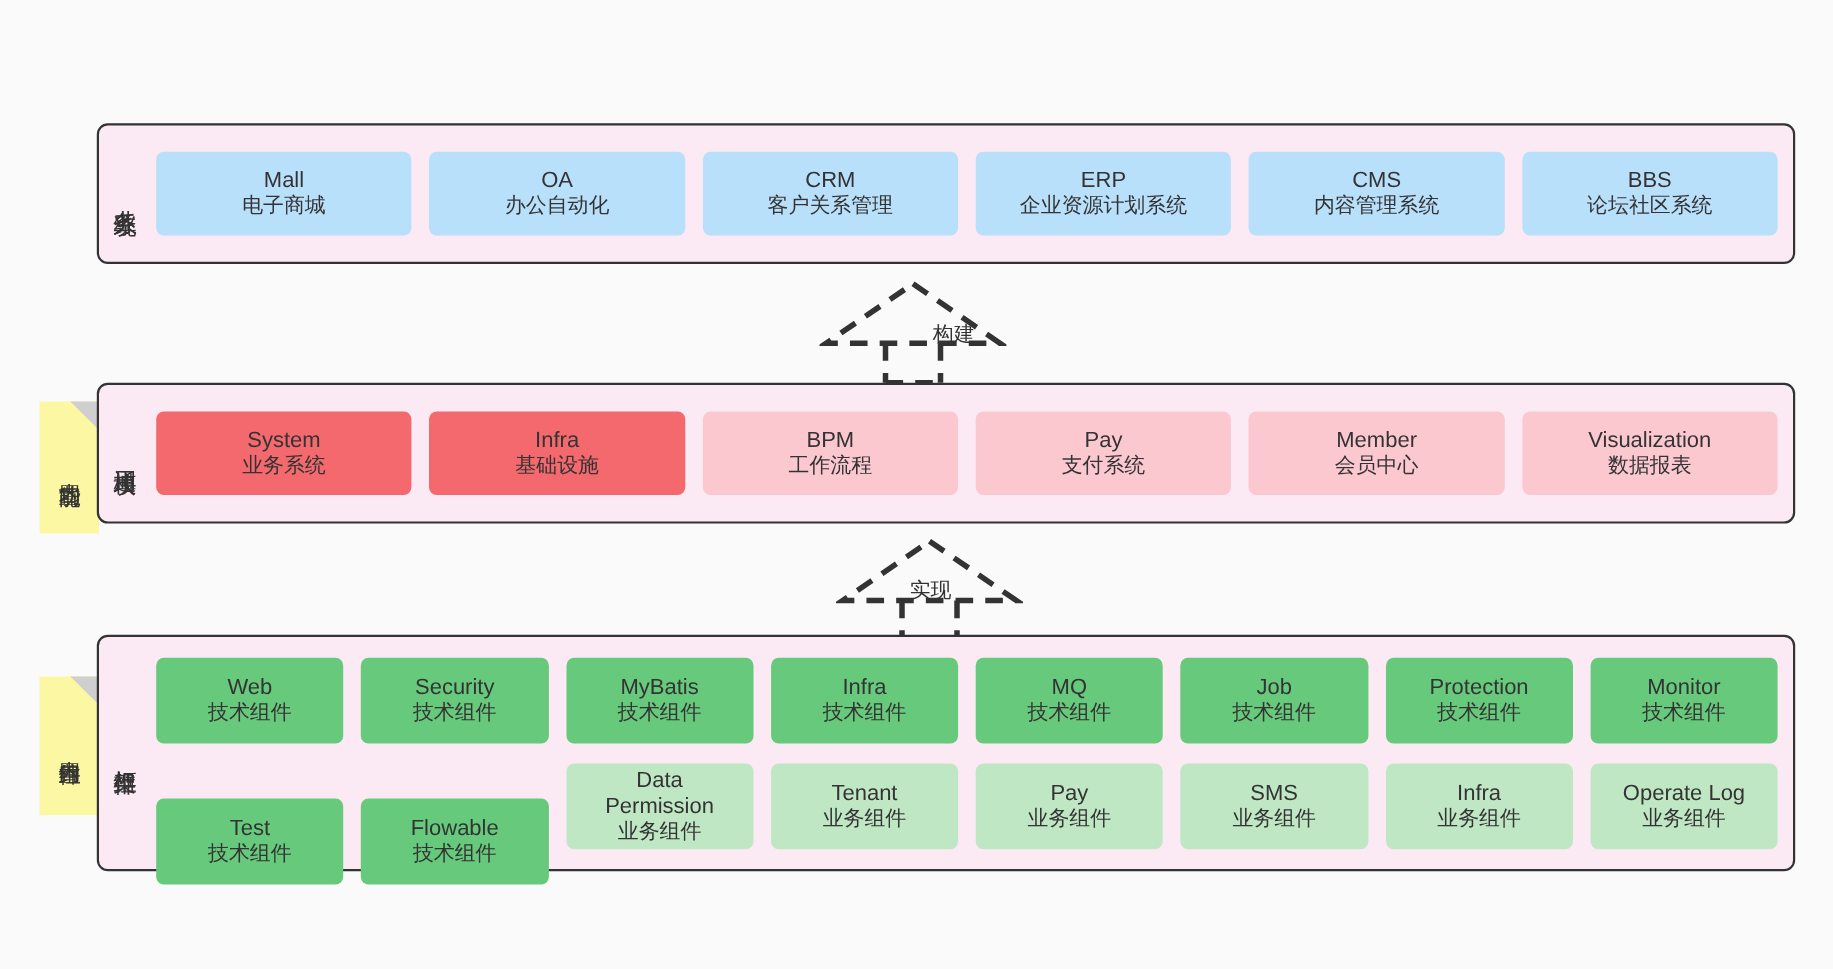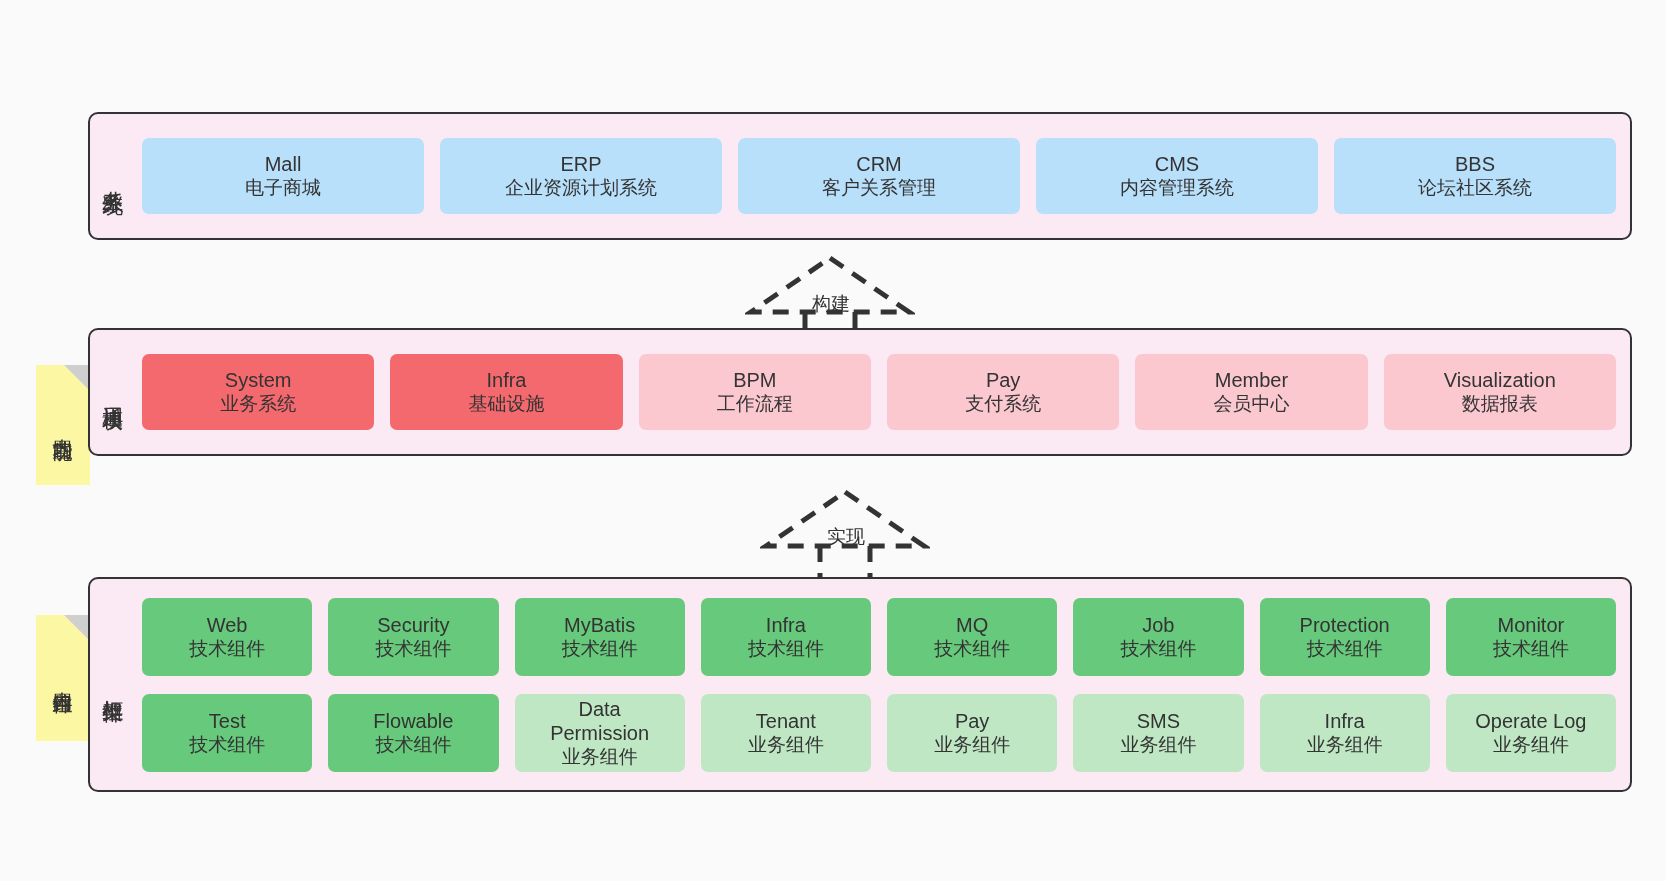--- a/index.html
+++ b/index.html
@@ -86,26 +86,26 @@
     white-space: pre-line;
   }
   .card .t2 {
     font-size: 19px;
     line-height: 1.25;
   }
 
   .c-blue   { background: #b9e0fb; }
   .c-red    { background: #f4696e; }
   .c-pink   { background: #fbc8d0; }
-  .c-green  { background: #67c97b; }
+  .c-green  { background: #67c97b; margin-top: 32px; }
   .c-green-light { background: #bfe7c4; }
 
   
   #layer-business  { left: 88px;  top: 112px; width: 1544px; height: 128px; }
-  #layer-common    { left: 88px;  top: 328px; width: 1544px; height: 128px; }
+  #layer-common    { left: 88px;  top: 348px; width: 1544px; height: 128px; }
   #layer-framework { left: 88px;  top: 577px; width: 1544px; height: 215px; }
 
   #layer-business .card  { height: 76px; }
   #layer-common .card    { height: 76px; }
   #layer-framework .card { height: 78px; }
 
   
   .sticky {
     position: absolute;
     box-sizing: border-box;
@@ -140,44 +140,48 @@
   }
   .connector-label {
     position: absolute;
     font-size: 19px;
     color: #333333;
     background: transparent;
     white-space: nowrap;
     user-select: none;
   }
   #connector-build      { left: 745px; top: 252px; }
-  #connector-build-label{ left: 812px; top: 291px; }
+  #connector-build-label{ left: 848px; top: 291px; }
   #connector-impl       { left: 760px; top: 486px; }
   #connector-impl-label { left: 827px; top: 524px; font-family: Liberation Mono, monospace; }
 </style>
 </head>
 <body>
 
 <div class="canvas">
 
   <div class="layer" id="layer-business">
     <div class="layer-title">业务系统</div>
     <div class="layer-body">
       <div class="row">
         <div class="card c-blue">
           <div class="t1">Mall</div>
           <div class="t2">电子商城</div>
         </div>
         <div class="card c-blue">
+          <div class="t1">OA</div>
+          <div class="t2">办公自动化</div>
+        </div>
+        <div class="card c-blue">
+          <div class="t1">CRM</div>
+          <div class="t2">客户关系管理</div>
+        </div>
+        <div class="card c-blue">
           <div class="t1">ERP</div>
           <div class="t2">企业资源计划系统</div>
-        </div>
-        <div class="card c-blue">
-          <div class="t1">CRM</div>
-          <div class="t2">客户关系管理</div>
         </div>
         <div class="card c-blue">
           <div class="t1">CMS</div>
           <div class="t2">内容管理系统</div>
         </div>
         <div class="card c-blue">
           <div class="t1">BBS</div>
           <div class="t2">论坛社区系统</div>
         </div>
       </div>

